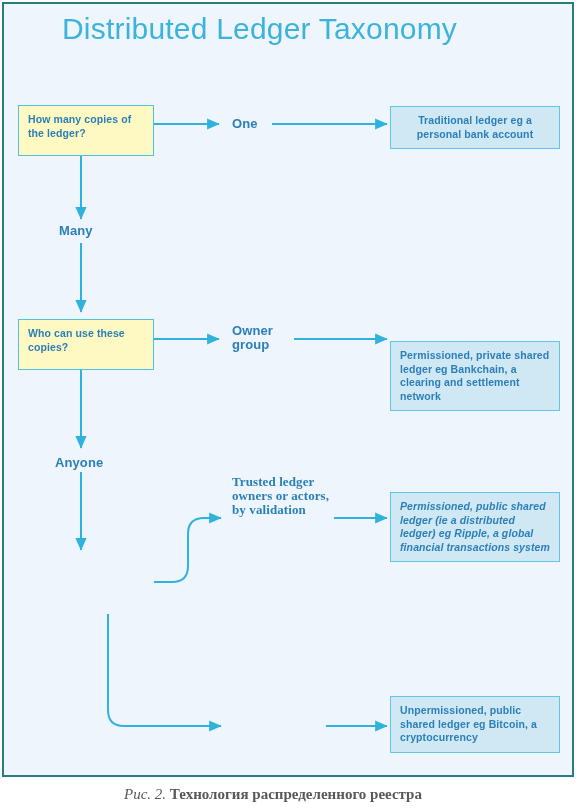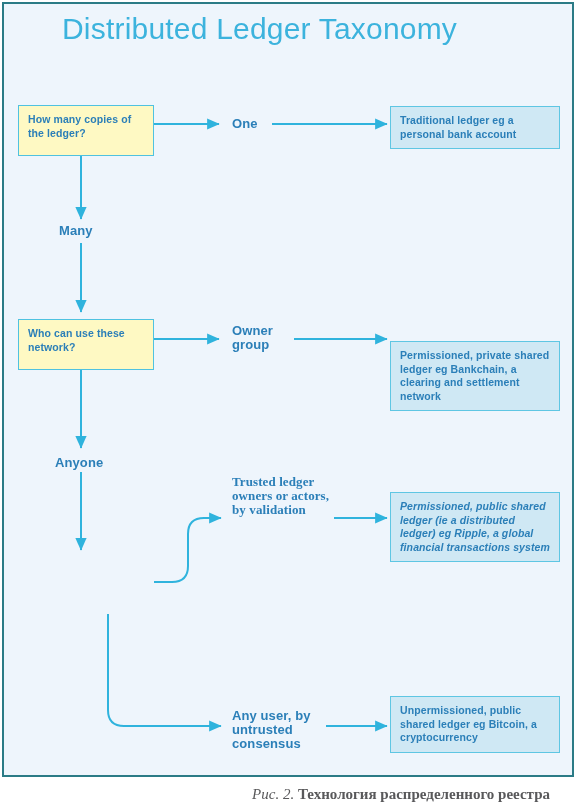--- a/index.html
+++ b/index.html
@@ -76,24 +76,24 @@
     left: 0;
     top: 0;
     width: 572px;
     height: 775px;
     pointer-events: none;
   }
 
   
   #figure-caption {
     position: absolute;
-    left: 12px;
+    left: 4px;
     top: 786px;
     width: 538px;
-    text-align: right;
+    text-align: center;
     font-family: "Liberation Serif", serif;
     font-size: 15px;
     color: #58585a;
     white-space: nowrap;
   }
   #figure-caption .cap-num {
     font-style: italic;
     font-weight: normal;
   }
   #figure-caption .cap-text {
@@ -134,41 +134,40 @@
 
     <line x1="330" y1="514" x2="383" y2="514" stroke="#2fb3dd" stroke-width="2" marker-end="url(#arrow)"></line>
 
     <path d="M 104 610 L 104 706 Q 104 722 120 722 L 217 722" fill="none" stroke="#2fb3dd" stroke-width="2" marker-end="url(#arrow)"></path>
 
     <line x1="322" y1="722" x2="383" y2="722" stroke="#2fb3dd" stroke-width="2" marker-end="url(#arrow)"></line>
   </svg>
 
   <div class="node question-box" style="left:14px; top:101px; width:136px;">How many copies of the ledger?</div>
 
-  <div class="node question-box" style="left:14px; top:315px; width:136px;">Who can use these network?</div>
+  <div class="node question-box" style="left:14px; top:315px; width:136px;">Who can use these copies?</div>
 
 
-  <div class="node result-box" style="left:386px; top:102px; width:170px;">Traditional ledger eg a personal bank account</div>
+  <div class="node result-box" style="left:386px; top:102px; width:170px;text-align:center;">Traditional ledger eg a personal bank account</div>
 
   <div class="node result-box" style="left:386px; top:300px; width:170px;margin-top:37px;">Permissioned, private shared ledger eg Bankchain, a clearing and settlement network</div>
 
   <div class="node result-box" style="left:386px; top:488px; width:170px;font-style:italic;">Permissioned, public shared ledger (ie a distributed ledger) eg Ripple, a global financial transactions system</div>
 
   <div class="node result-box" style="left:386px; top:692px; width:170px;">Unpermissioned, public shared ledger eg Bitcoin, a cryptocurrency</div>
 
   <div class="edge-label" style="left:228px; top:113px; width:60px;">One</div>
 
   <div class="edge-label" style="left:55px; top:220px; width:60px;">Many</div>
 
   <div class="edge-label" style="left:228px; top:320px; width:60px;">Owner group</div>
 
   <div class="edge-label" style="left:51px; top:452px; width:70px;">Anyone</div>
 
   <div class="edge-label" style="left:228px; top:471px; width:104px;font-family:Liberation Serif, serif;">Trusted ledger owners or actors, by validation</div>
 
-  <div class="edge-label" style="left:228px; top:705px; width:100px;">Any user, by untrusted consensus</div>
 
 </div>
 
 <div id="figure-caption">
   <span class="cap-num">Рис. 2.</span>
   <span class="cap-text">Технология распределенного реестра</span>
 </div>
 
 </body></html>

